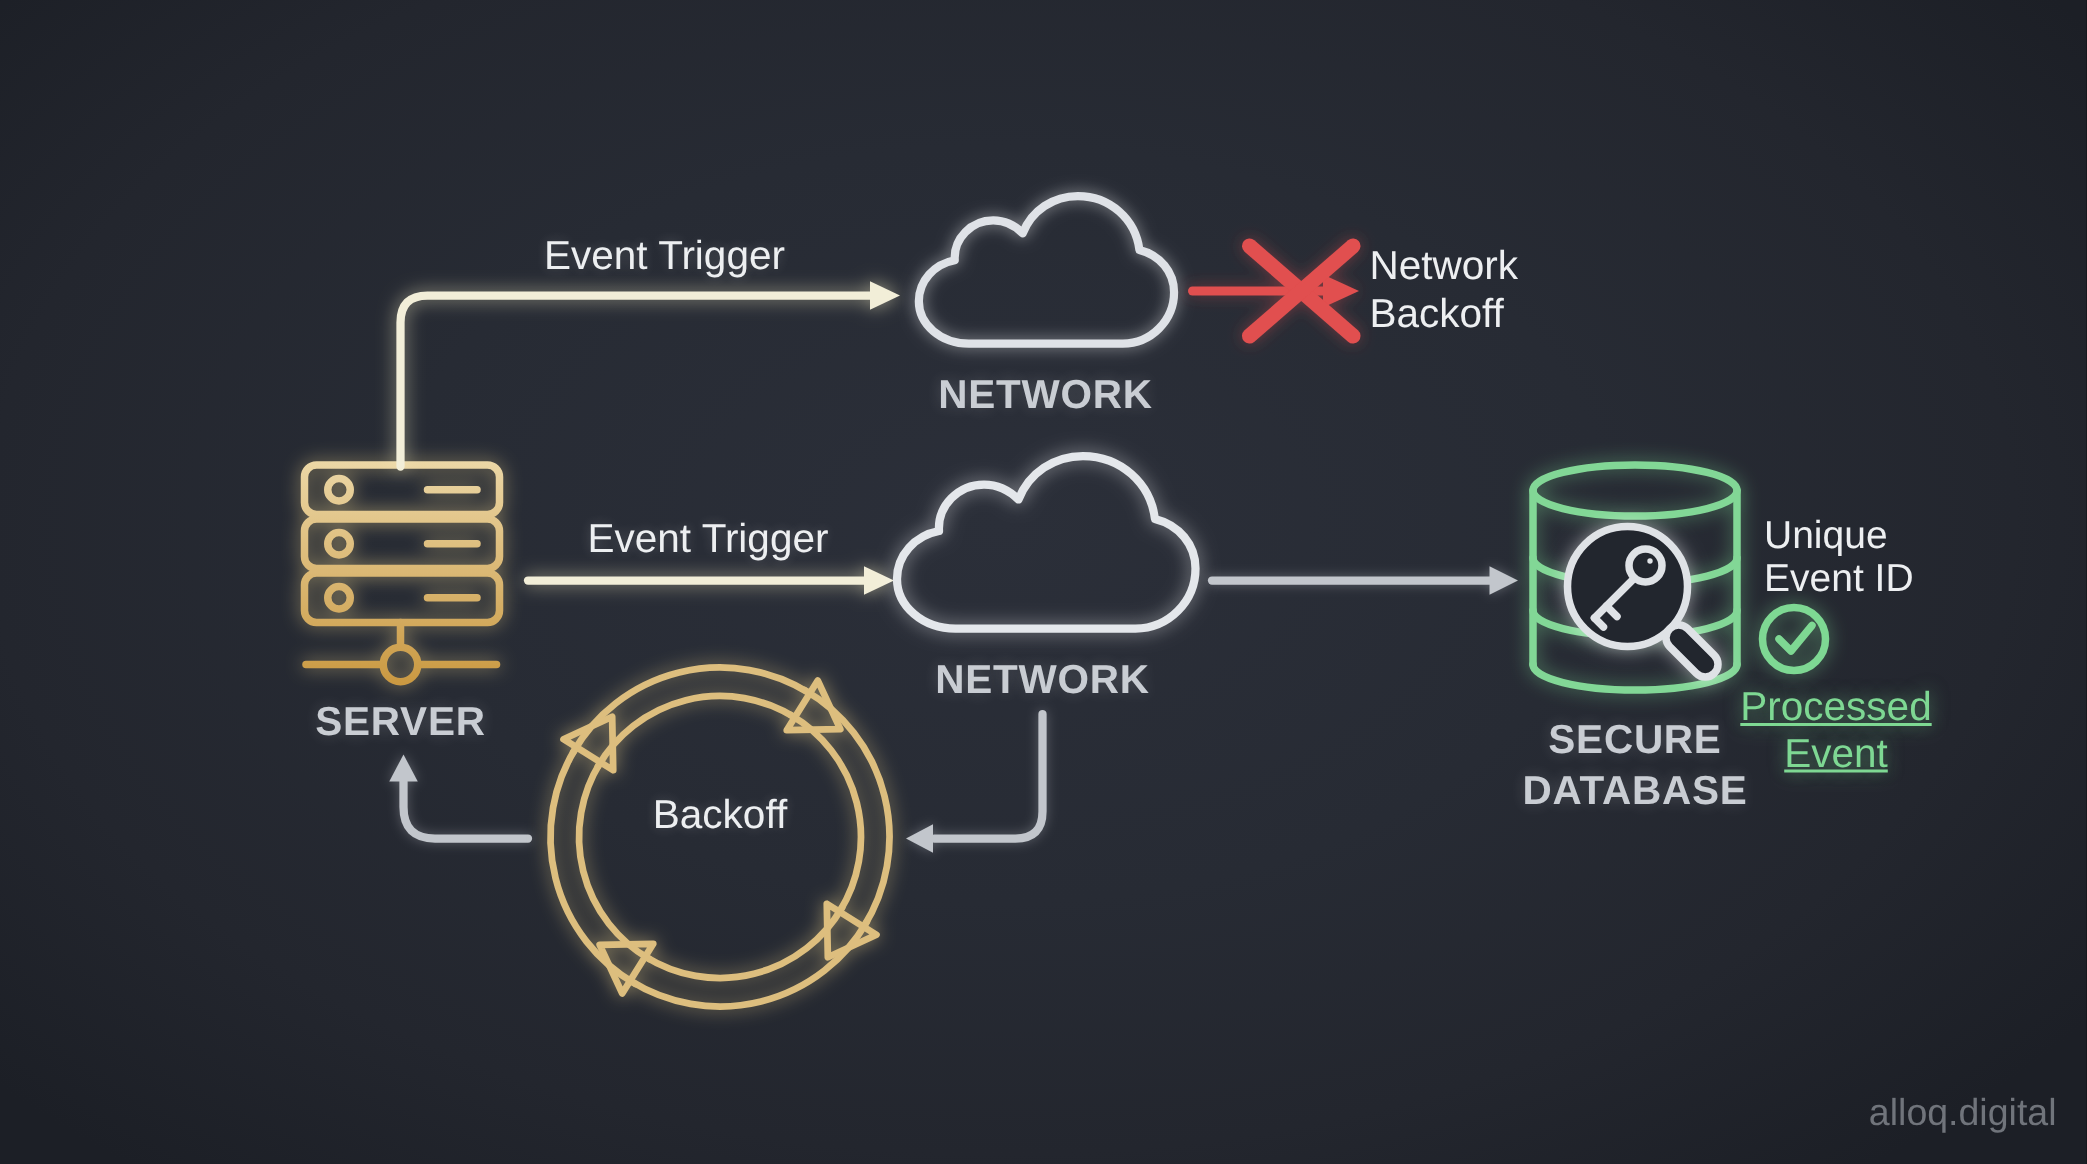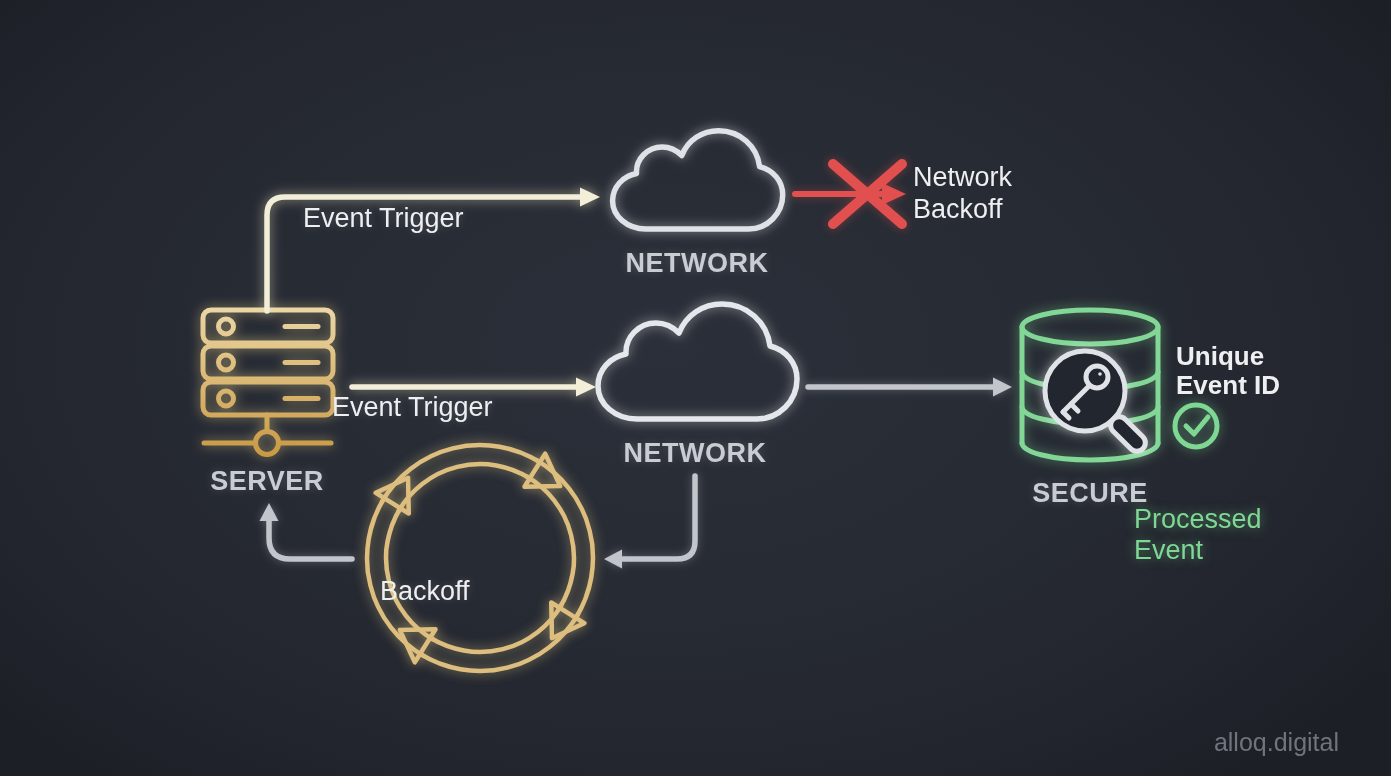--- a/index.html
+++ b/index.html
@@ -6,22 +6,22 @@
   #canvas{
     position:relative;width:1391px;height:776px;overflow:hidden;
     background:radial-gradient(ellipse 900px 560px at 48% 45%, #2b2f39 0%, #272b34 45%, #23262e 75%, #1c1f26 100%);
     font-family:"Liberation Sans", sans-serif;
   }
   svg{position:absolute;left:0;top:0;}
   .t{position:absolute;color:#edeff1;font-size:27px;line-height:32px;}
   .t .ln{display:block;}
   .lbl{font-weight:bold;color:#c9cdd3;font-size:27px;letter-spacing:0.5px;text-align:center;
        text-shadow:0 0 10px rgba(255,255,255,0.18);}
-  .ctr{margin-top:48px;}
-  .green{color:#7ed893;text-shadow:0 0 12px rgba(126,216,147,0.55);}
+  .ctr{text-align:center;}
+  .green{color:#7ed893;text-shadow:0 0 12px rgba(126,216,147,0.55);text-decoration:underline;}
   .soft{text-shadow:0 0 8px rgba(255,255,255,0.2);}
   .watermark{color:#70747b;font-size:25px;text-align:right;text-shadow:none;}
 </style>
 </head>
 <body>
 
 <div id="canvas">
 
   <svg width="1391" height="776" viewBox="0 0 1391 776">
     <defs>
@@ -151,31 +151,32 @@
   </div>
 
   <div class="t soft ctr" style="left:332px;top:343px;width:280px;">Event Trigger</div>
 
   <div class="t lbl" style="left:595px;top:437px;width:200px;">NETWORK</div>
 
   <div class="t lbl" style="left:167px;top:465px;width:200px;text-align:center;">SERVER</div>
 
   <div class="t lbl" style="left:990px;top:476px;width:200px;line-height:34px;">
     <span class="ln">SECURE</span>
+    <span class="ln">DATABASE</span>
   </div>
 
-  <div class="t" style="left:1176px;top:342px;font-size:26px;line-height:29px;font-weight:bold;">
+  <div class="t" style="left:1176px;top:342px;font-size:26px;line-height:29px;">
     <span class="ln">Unique</span>
     <span class="ln">Event ID</span>
   </div>
 
   <div class="t green ctr" style="left:1134px;top:456px;width:180px;line-height:31px;">
     <span class="ln">Processed</span>
     <span class="ln">Event</span>
   </div>
 
   <div class="t soft ctr" style="left:380px;top:527px;width:200px;">
     <span class="ln">Backoff</span>
   </div>
 
-  <div class="t watermark" style="left:1124px;top:726px;width:215px;">alloq.digital</div>
+  <div class="t watermark" style="left:1156px;top:726px;width:215px;">alloq.digital</div>
 
 </div>
 
 </body></html>

